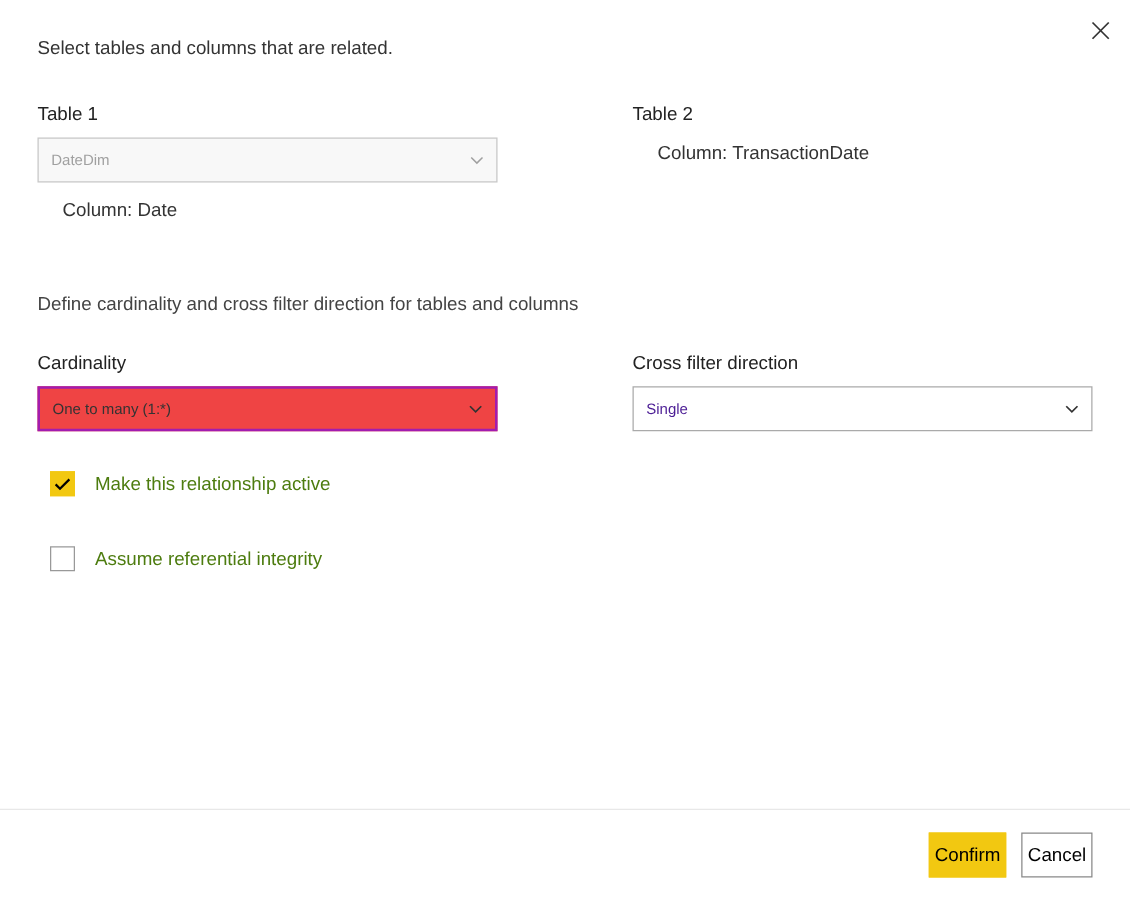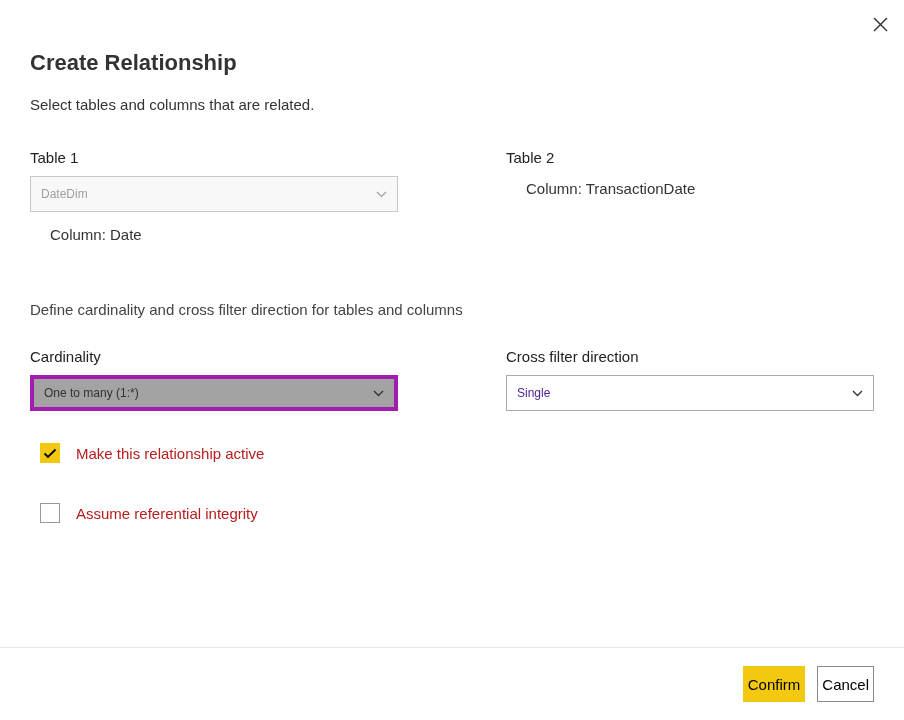--- a/index.html
+++ b/index.html
@@ -75,22 +75,22 @@
       cursor: default;
     }
     .select-box.disabled {
       color: #a0a0a0;
       background: #f8f8f8;
     }
     .select-box .value {
       flex: 1;
     }
     .select-box.active {
-      border: 4px solid #a21caf;
-      background: #a3a3a3;
+      border: 2px solid #a21caf;
+      background: #ef4444;
       color: #333;
       cursor: pointer;
     }
     .select-box.normal {
       border: 1px solid #aaa;
       background: #fff;
       color: #4c1d95;
       cursor: pointer;
     }
     .chevron {
@@ -151,21 +151,21 @@
     .checkbox.checked {
       background: #f2c811;
       border: 1px solid #f2c811;
     }
     .checkbox svg {
       width: 14px;
       height: 11px;
     }
     .checkbox-label {
       font-size: 15px;
-      color: #b91c1c;
+      color: #4d7c0f;
       cursor: pointer;
     }
     .footer {
       position: absolute;
       bottom: 0;
       left: 0;
       right: 0;
       border-top: 1px solid #e8e8e8;
       padding: 18px 30px;
       display: flex;
@@ -193,21 +193,20 @@
 
 <div class="dialog">
 
   <div class="close-btn">
     <svg viewBox="0 0 15 15">
       <line x1="1" y1="1" x2="14" y2="14" stroke="#333" stroke-width="1.4"></line>
       <line x1="14" y1="1" x2="1" y2="14" stroke="#333" stroke-width="1.4"></line>
     </svg>
   </div>
 
-  <h1 class="title">Create Relationship</h1>
   <p class="subtitle">Select tables and columns that are related.</p>
 
   <div class="row">
     <div class="col">
       <div class="field-label">Table 1</div>
       <div class="select-box disabled">
         <span class="value">DateDim</span>
         <span class="chevron">
           <svg viewBox="0 0 11 7">
               <polyline points="1,1 5.5,5.5 10,1" fill="none" stroke="#a0a0a0" stroke-width="1.2"></polyline>

